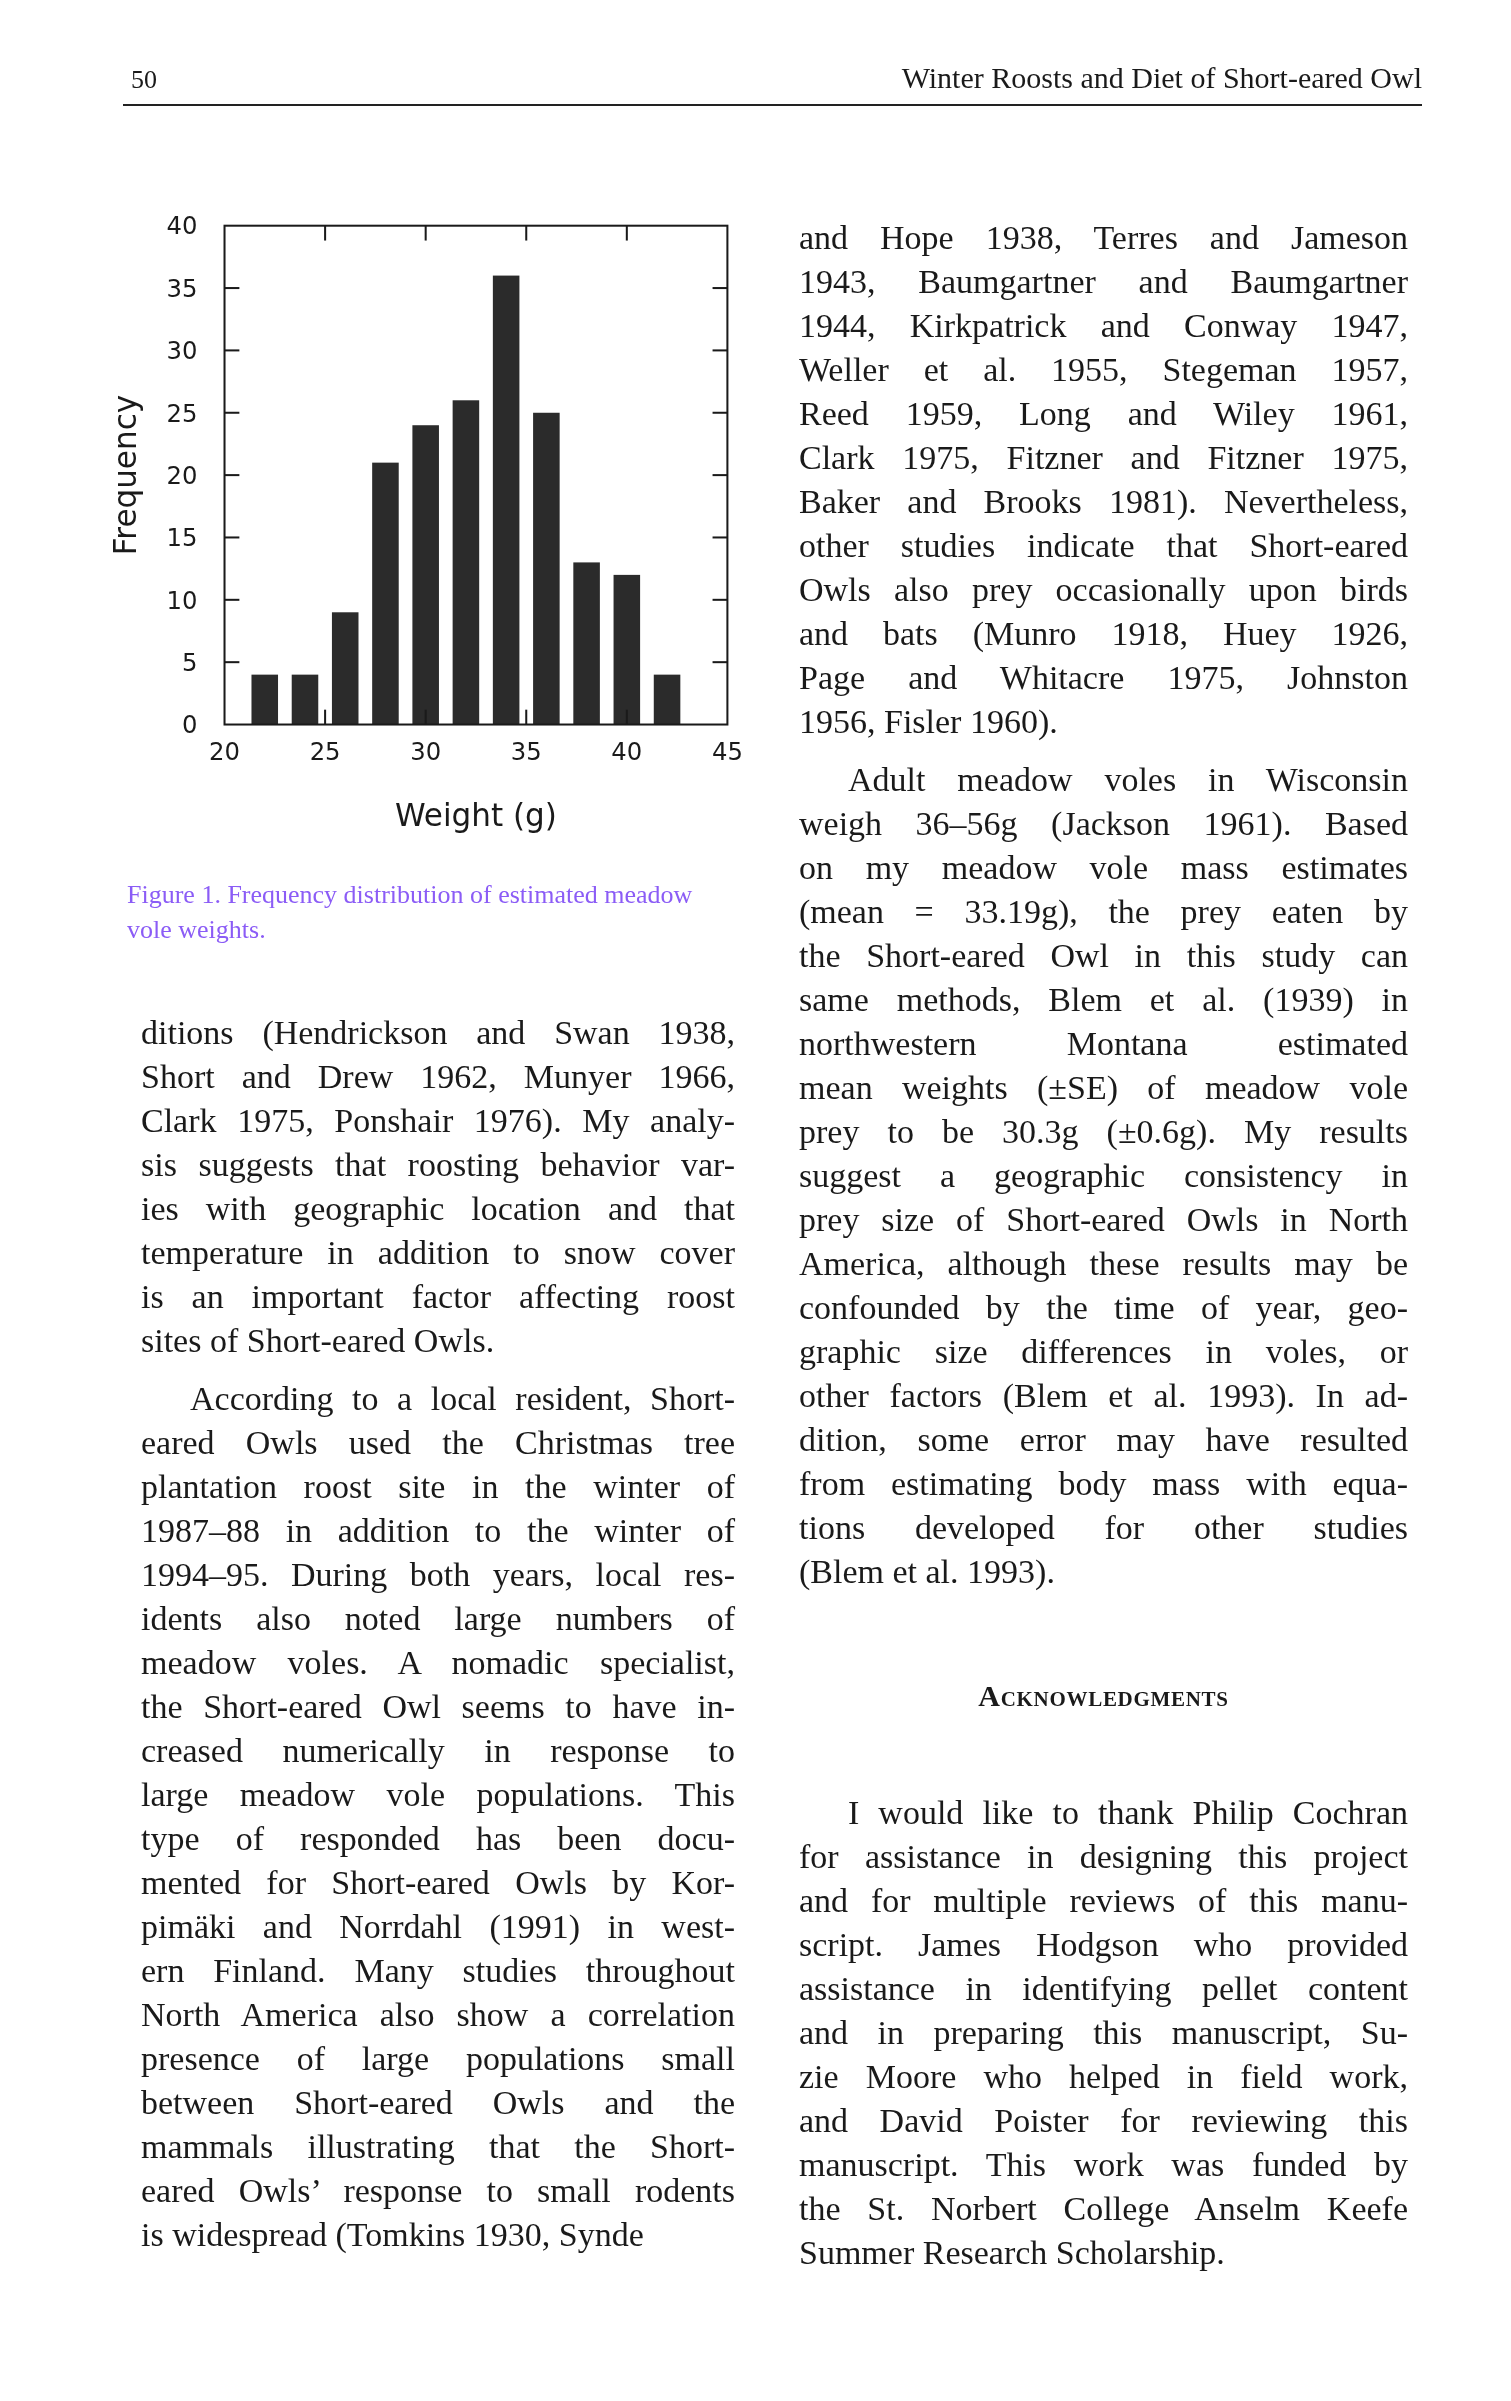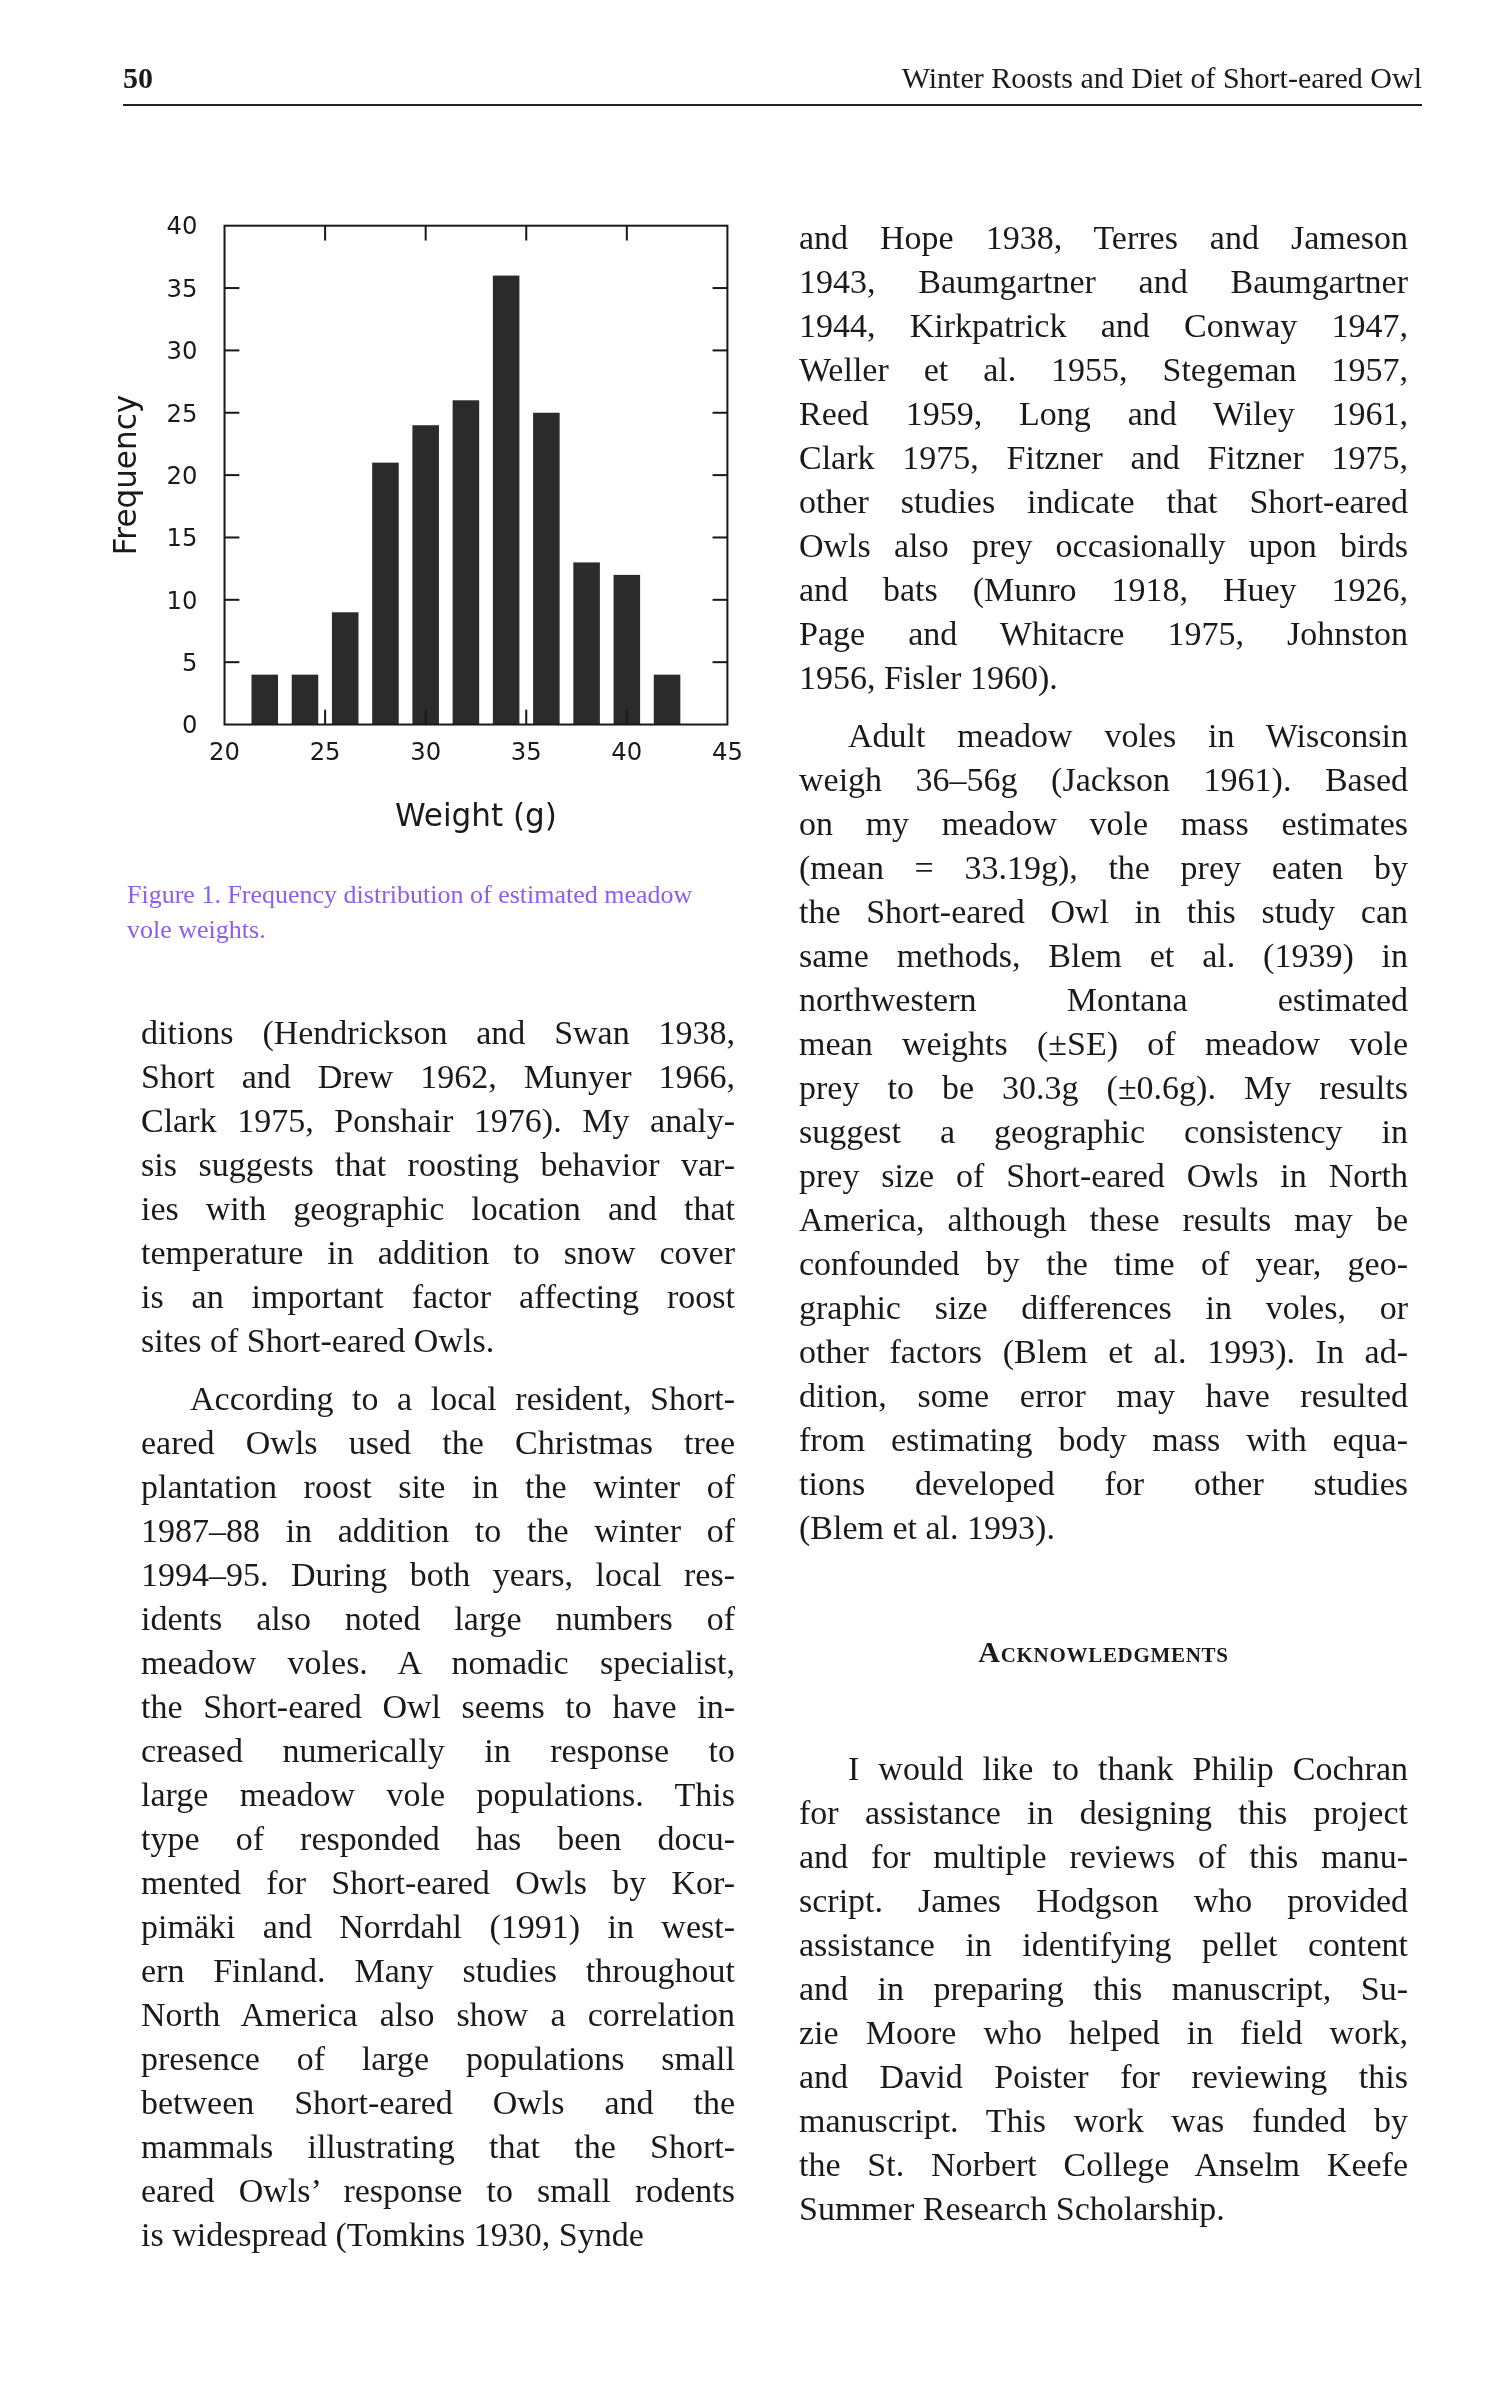--- a/index.html
+++ b/index.html
@@ -5,22 +5,22 @@
     html, body { margin: 0; padding: 0; background: #ffffff; }
     body {
       width: 1511px; height: 2401px; position: relative; overflow: hidden;
       font-family: "Liberation Serif", "DejaVu Serif", serif; color: #1a1a1a;
     }
     .running-head {
       position: absolute; left: 123px; top: 47px; width: 1299px; height: 57px;
       border-bottom: 2px solid #222;
     }
     .page-number {
-      position: absolute; left: 0; bottom: 9.4px;
-      font-weight: bold; font-size: 30px;
+      position: absolute; left: 8px; bottom: 9.4px;
+      font-weight: normal; font-size: 26px;
     }
     .running-title {
       position: absolute; right: 0; bottom: 9.4px;
       font-size: 30px;
       margin-top: 8px;
     }
     .figure { position: absolute; left: 101px; top: 196px; width: 648px; height: 776px; }
     .figure svg { position: absolute; left: 0; top: 0; }
     .axis-text { font-family: "DejaVu Sans", "Liberation Sans", sans-serif; fill: #1a1a1a; }
     .caption {
@@ -142,20 +142,21 @@
     </p>
   </div>
 <div class="col col-right" id="col-right">
     <p>
       <span class="line">and Hope 1938, Terres and Jameson</span>
       <span class="line">1943, Baumgartner and Baumgartner</span>
       <span class="line">1944, Kirkpatrick and Conway 1947,</span>
       <span class="line">Weller et al. 1955, Stegeman 1957,</span>
       <span class="line">Reed 1959, Long and Wiley 1961,</span>
       <span class="line">Clark 1975, Fitzner and Fitzner 1975,</span>
+      <span class="line">Baker and Brooks 1981). Nevertheless,</span>
       <span class="line">other studies indicate that Short-eared</span>
       <span class="line">Owls also prey occasionally upon birds</span>
       <span class="line">and bats (Munro 1918, Huey 1926,</span>
       <span class="line">Page and Whitacre 1975, Johnston</span>
       <span class="line last">1956, Fisler 1960).</span>
     </p>
     <p>
       <span class="line" style="padding-left: 49px;">Adult meadow voles in Wisconsin</span>
       <span class="line">weigh 36–56g (Jackson 1961). Based</span>
       <span class="line">on my meadow vole mass estimates</span>

